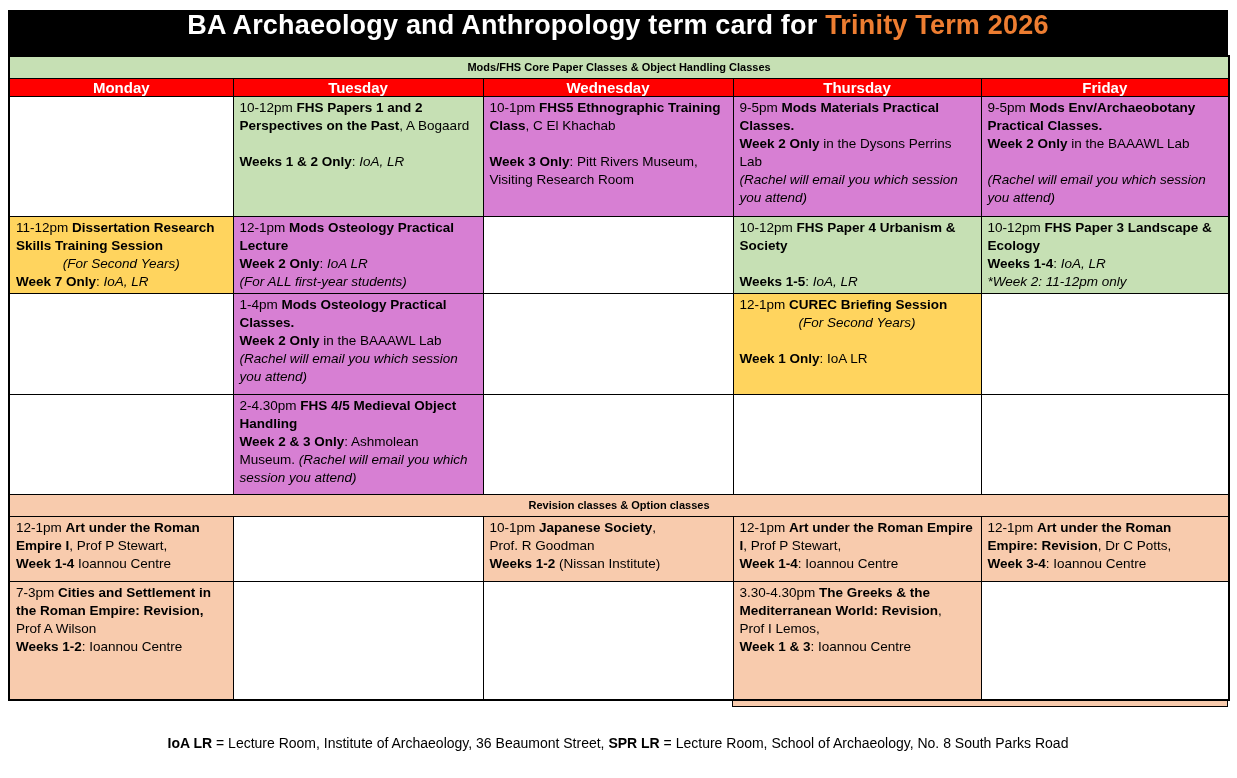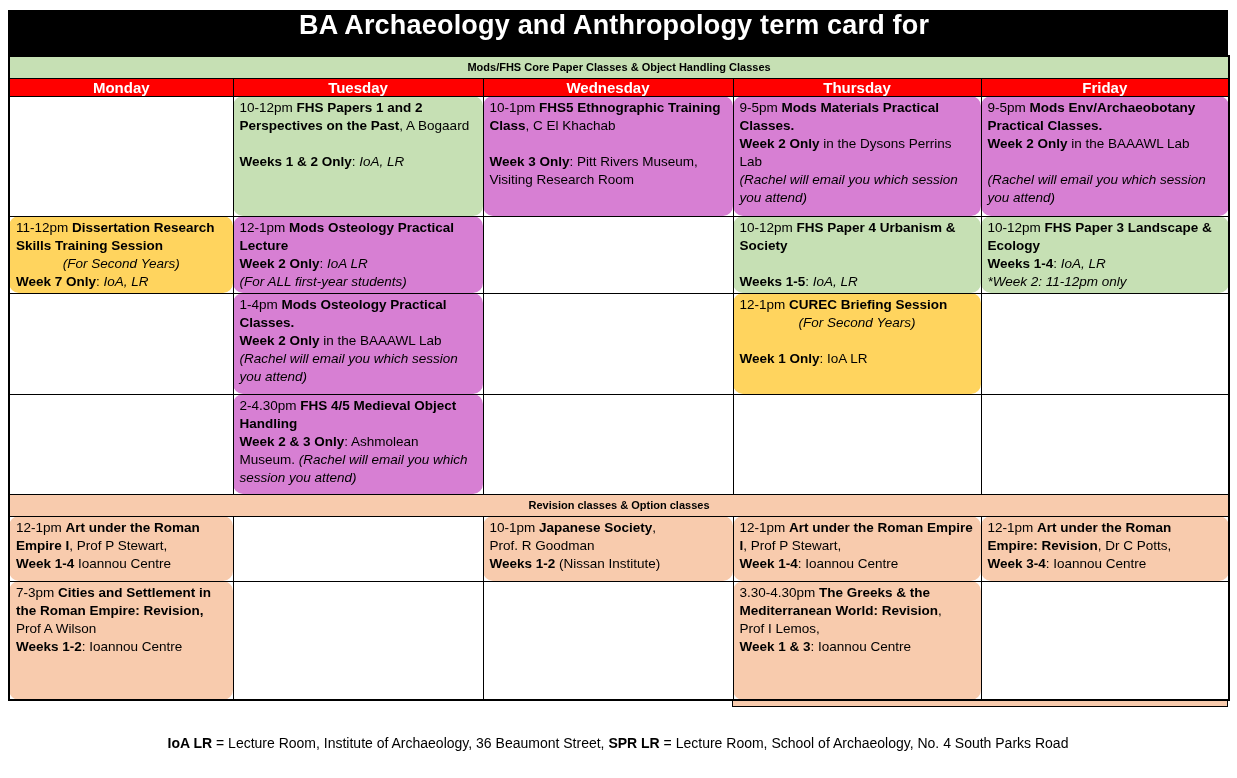--- a/index.html
+++ b/index.html
@@ -17,21 +17,21 @@
                    border:2px solid #000; }
   td, th { border:1px solid #000; vertical-align:top; }
 
   tr.band td { height:22px; background:var(--band_green); text-align:center;
                font-weight:700; font-size:11px; vertical-align:middle; }
   tr.band.peach td { background:var(--peach); }
 
   tr.days th { height:16px; background:var(--day_header_bg); color:#fff;
                font-weight:700; font-size:15px; text-align:center; vertical-align:middle; }
 
-  td.cell { padding:2px 6px 2px 6px; font-size:13.5px; line-height:18px;border-radius:10px; }
+  td.cell { padding:2px 6px 2px 6px; font-size:13.5px; line-height:18px; }
   td.cell .line { min-height:18px; }
   td.cell .center { text-align:center; }
   .b { font-weight:700; }
   .i { font-style:italic; }
 
   .bg-white  { background:#ffffff; }
   .bg-green  { background:var(--green); }
   .bg-purple { background:var(--purple); }
   .bg-yellow { background:var(--yellow); }
   .bg-peach  { background:var(--peach); }
@@ -46,20 +46,21 @@
   .footer { margin-top:28px; text-align:center; font-size:14px; }
   .footer .line { display:inline; }
 </style>
 </head>
 <body>
 
 <div class="sheet">
 
   <div class="titlebar">
     <span class="pre">BA Archaeology and Anthropology term card for </span>
+    <span class="hl">Trinity Term 2026</span>
   </div>
 
   <table class="termcard">
     <colgroup>
       <col style="width:224px">
         <col style="width:250px">
         <col style="width:250px">
       <col style="width:248px">
         <col style="width:248px">
     </colgroup>
@@ -188,15 +189,15 @@
             <div class="line"><span>Prof I Lemos,</span></div>
             <div class="line"><span class="b">Week 1 &amp; 3</span><span>: Ioannou Centre</span></div>
           </td>
       <td class="cell bg-white"></td>
     </tr>
   </tbody>
     </table>
 
   <div class="bottom-strip"></div>
 
-  <div class="footer"><div class="line"><span class="b">IoA LR</span><span> = Lecture Room, Institute of Archaeology, 36 Beaumont Street, </span><span class="b">SPR LR</span><span> = Lecture Room, School of Archaeology, No. 4 South Parks Road</span></div></div>
+  <div class="footer"><div class="line"><span class="b">IoA LR</span><span> = Lecture Room, Institute of Archaeology, 36 Beaumont Street, </span><span class="b">SPR LR</span><span> = Lecture Room, School of Archaeology, No. 8 South Parks Road</span></div></div>
 
 </div>
 
 </body></html>

